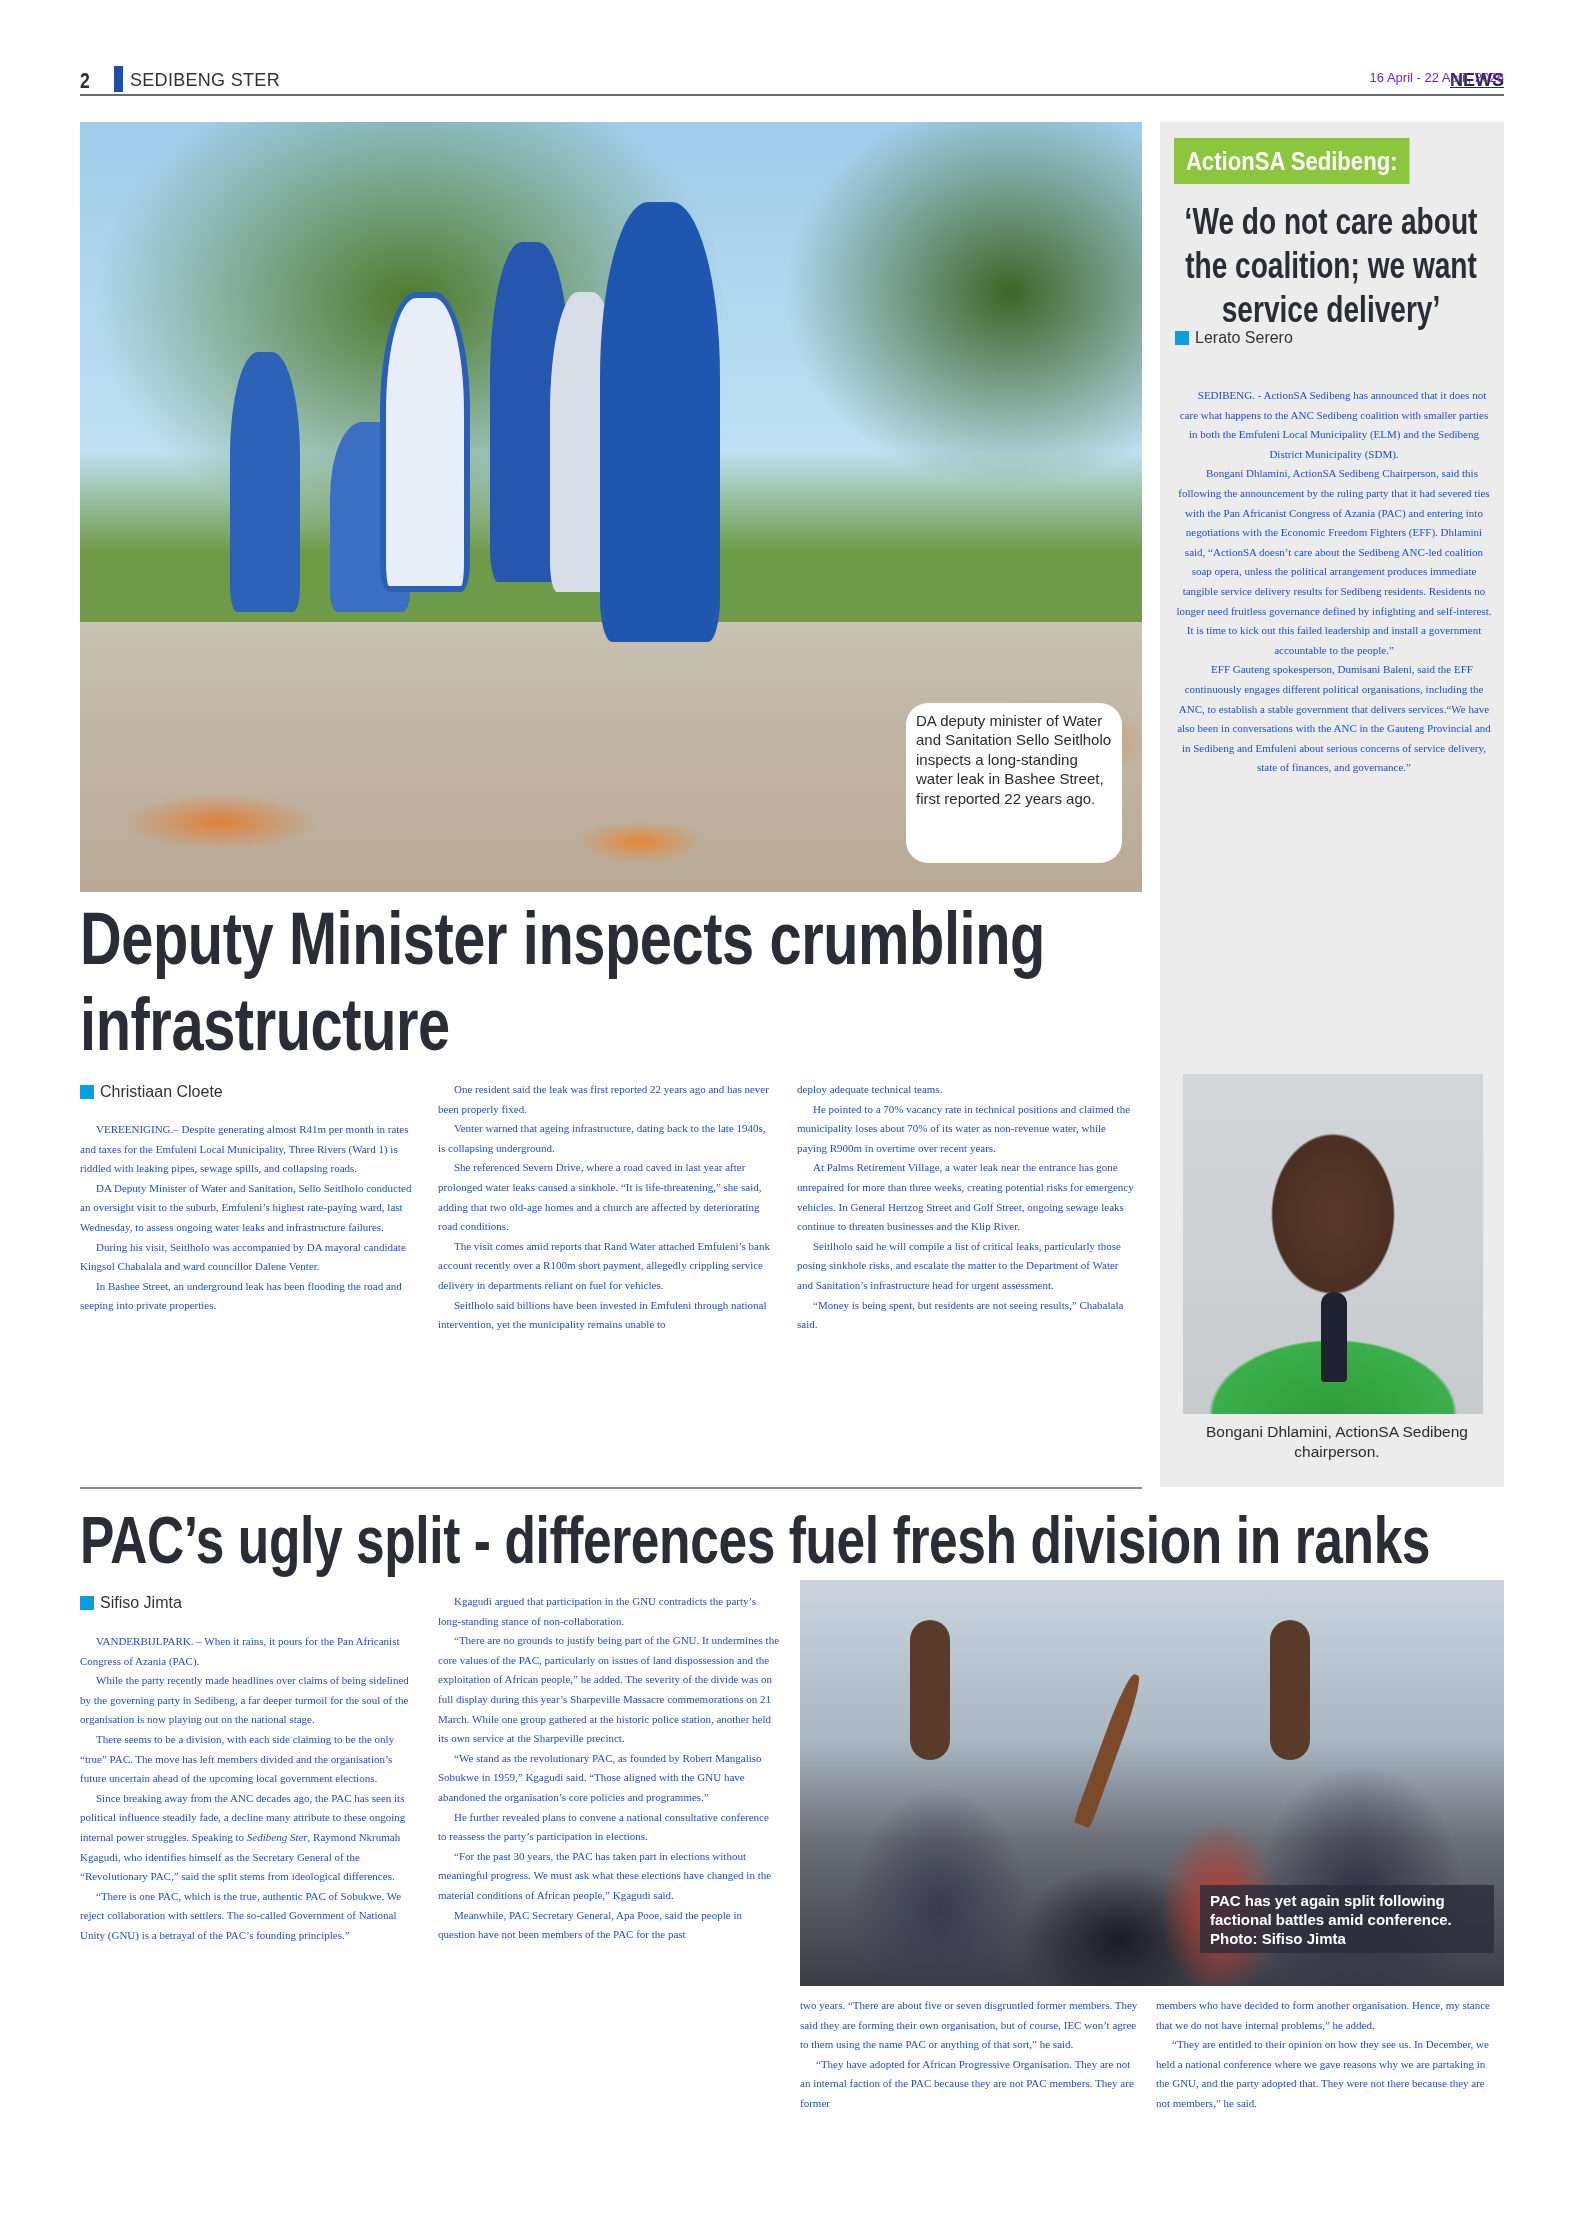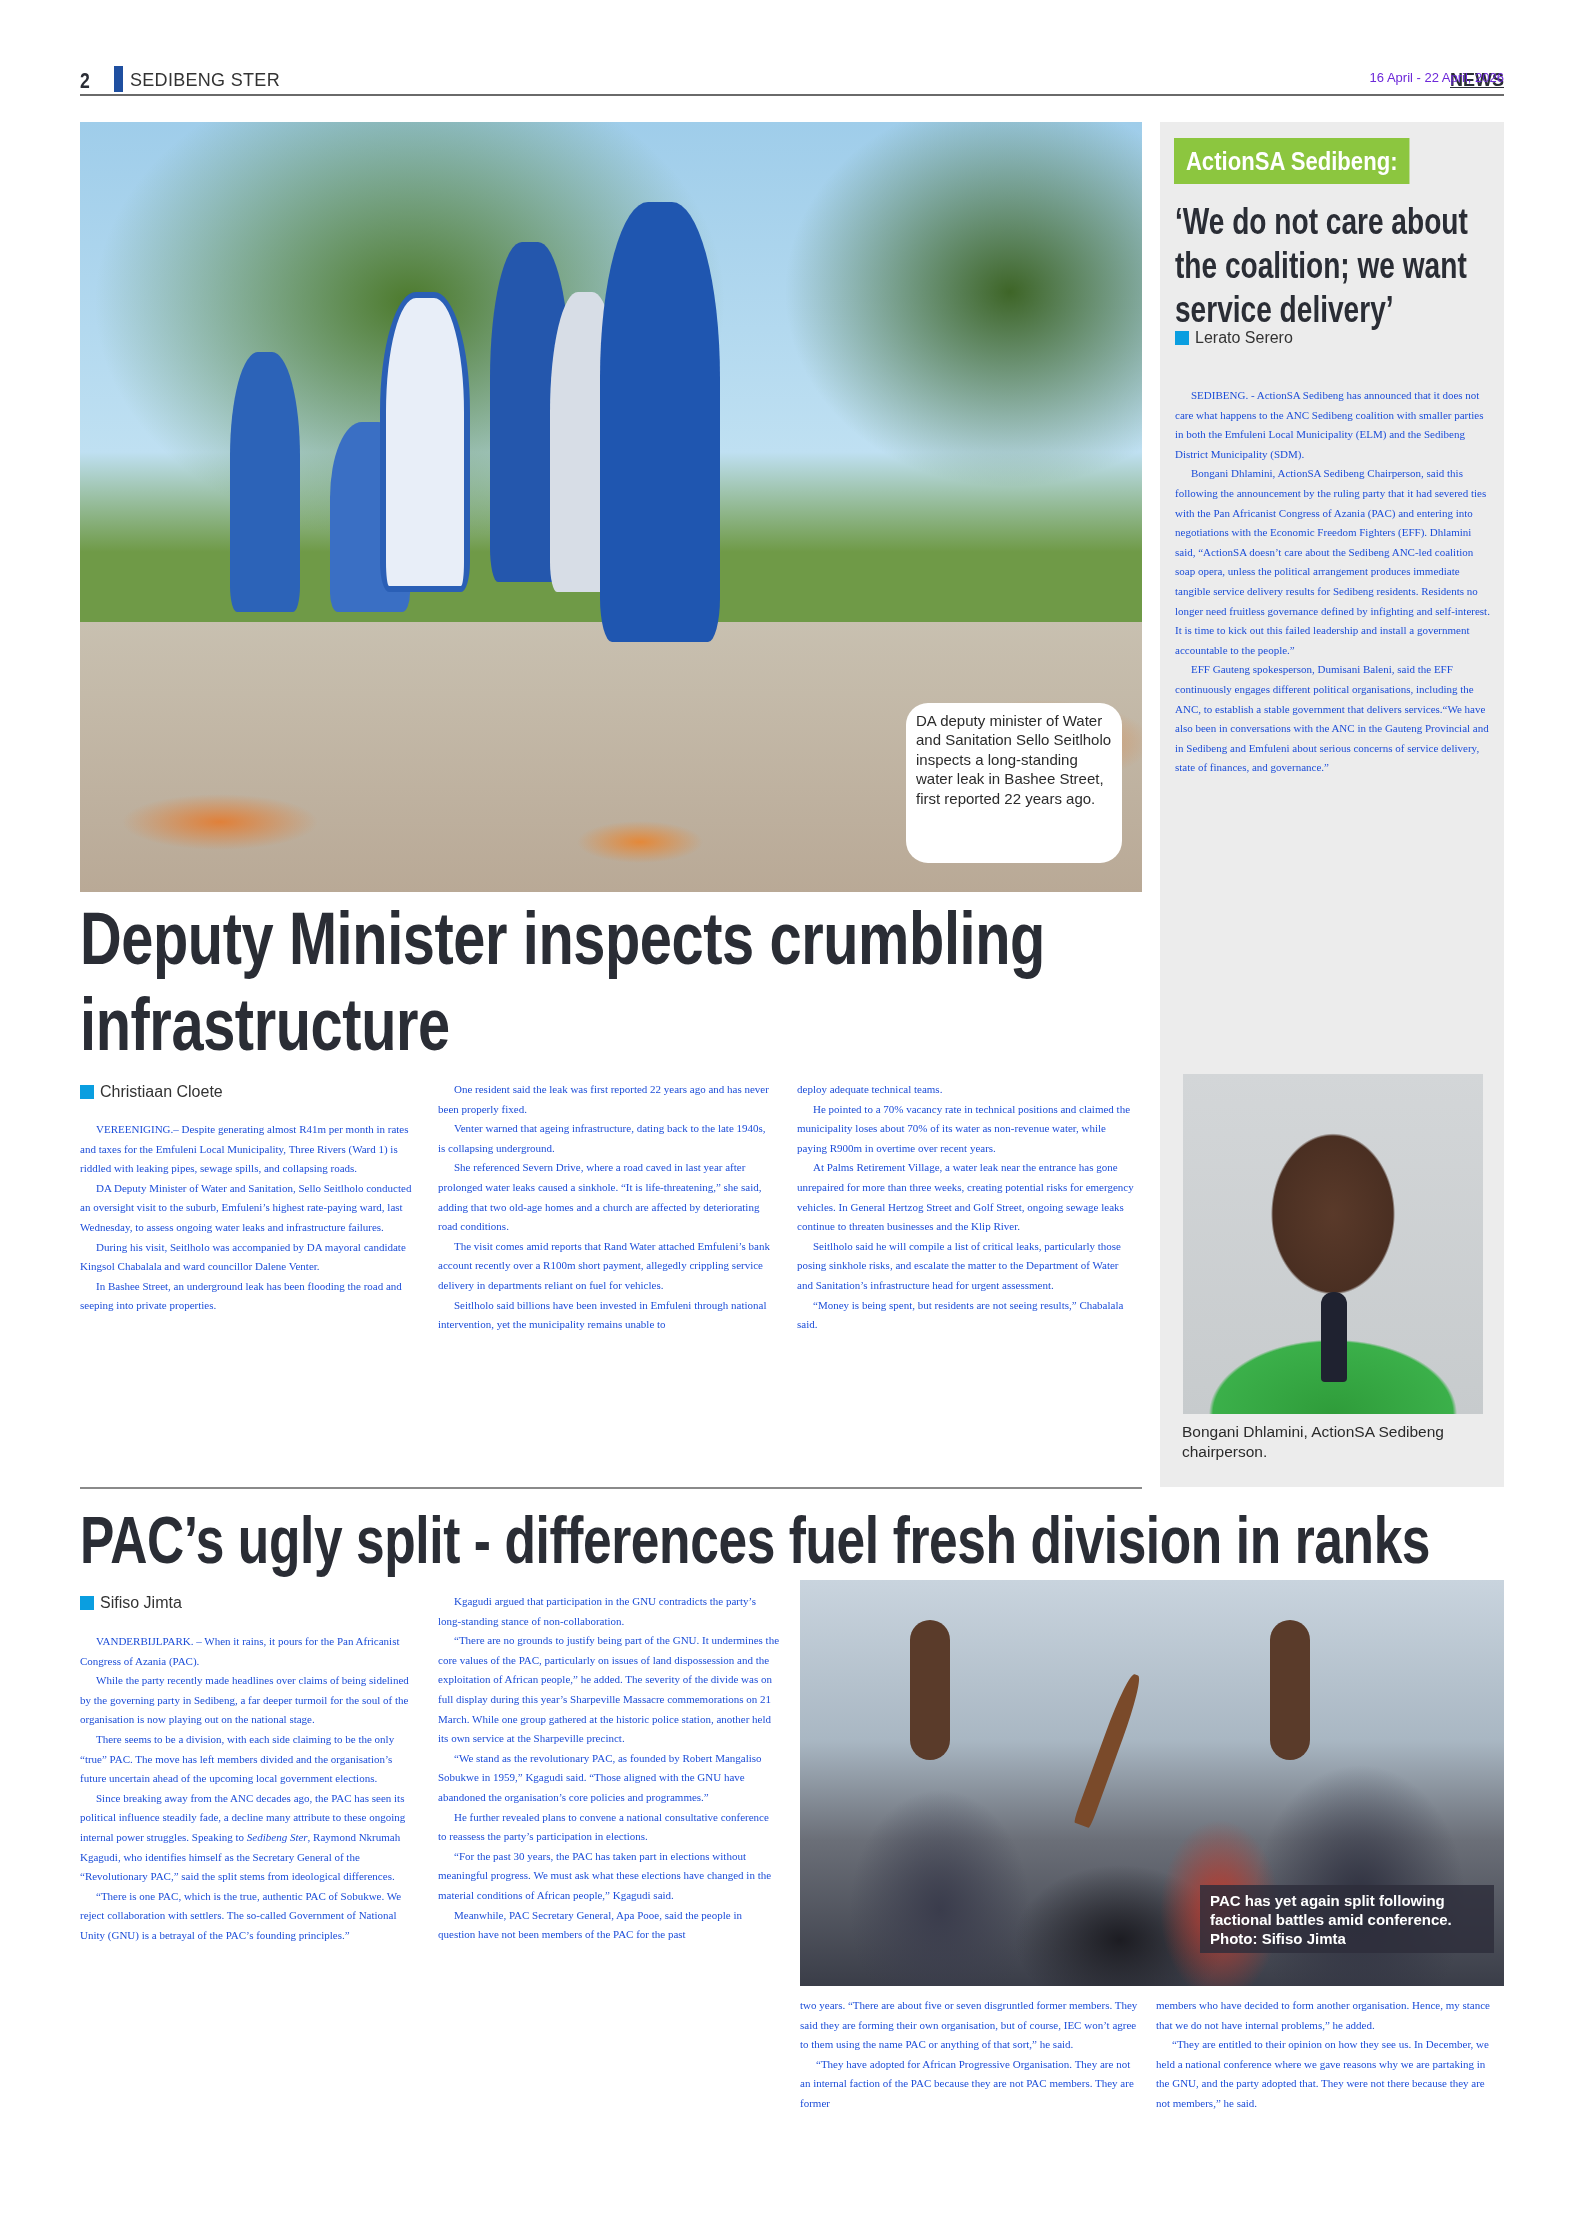--- a/index.html
+++ b/index.html
@@ -72,21 +72,21 @@
 
   
   .col { position: absolute; font-family: "Liberation Serif", serif; font-size: 11px; line-height: 19.6px; color: #1d4ed8; }
   .col p { text-indent: 16px; }
   .col p.noindent { text-indent: 0; }
   .col em { font-style: italic; }
 
   .rule-mid { position: absolute; left: 80px; top: 1487px; width: 1062px; height: 2px; background: #8a8a8a; }
 
   
-  .sidebar { position: absolute; left: 1160px; top: 122px; width: 344px; height: 1365px; background: #ececec; }
+  .sidebar { position: absolute; left: 1160px; top: 122px; width: 344px; height: 1365px; background: #ececec; text-align: center; }
   .kicker {
     position: absolute; left: 14px; top: 16px; height: 46px; padding: 0 14px;
     background: #8cc63f; color: #ffffff; font-family: "Liberation Sans", sans-serif; font-weight: bold;
     font-size: 26px; line-height: 46px; transform: scaleX(0.85); transform-origin: left;
   }
   .side-head {
     position: absolute; left: 15px; top: 78px; width: 400px;
     font-family: "Liberation Sans", sans-serif; font-size: 36px; line-height: 44px; color: #2a2d35;
     transform: scaleX(0.78); transform-origin: left top;
   }

